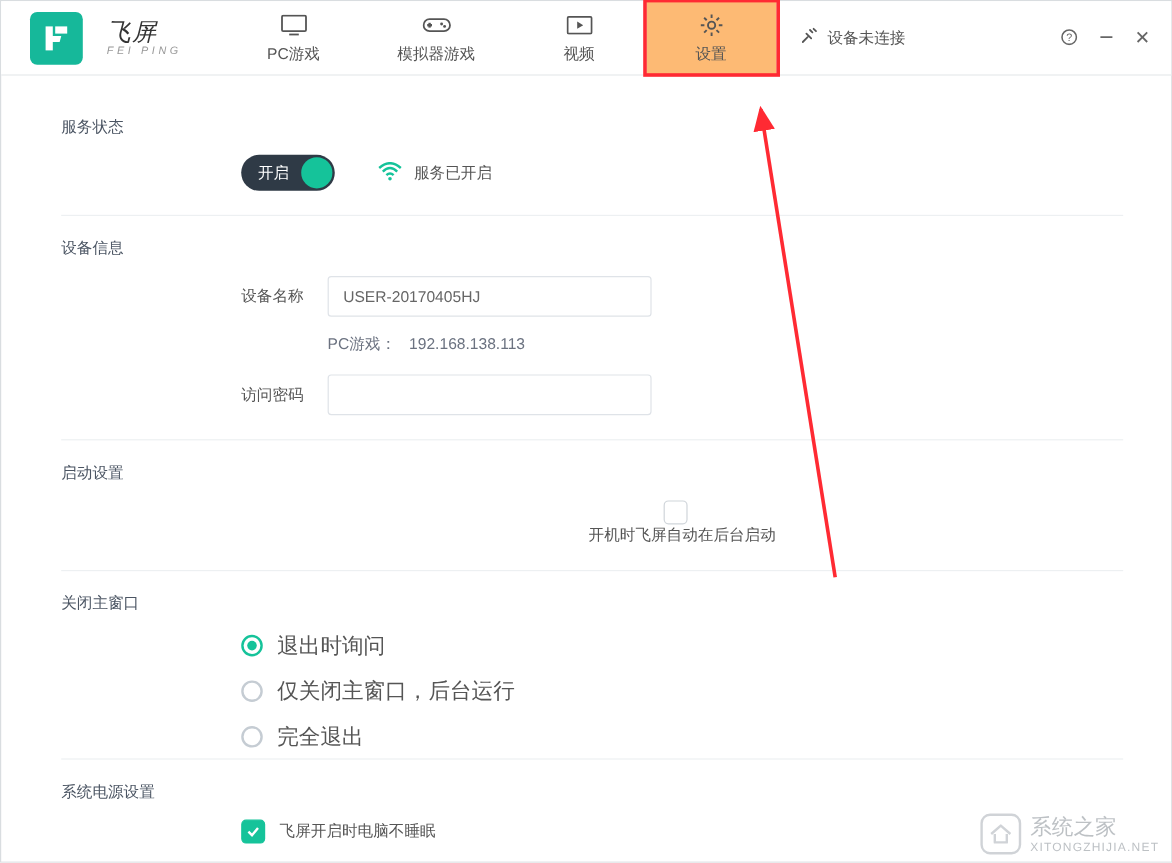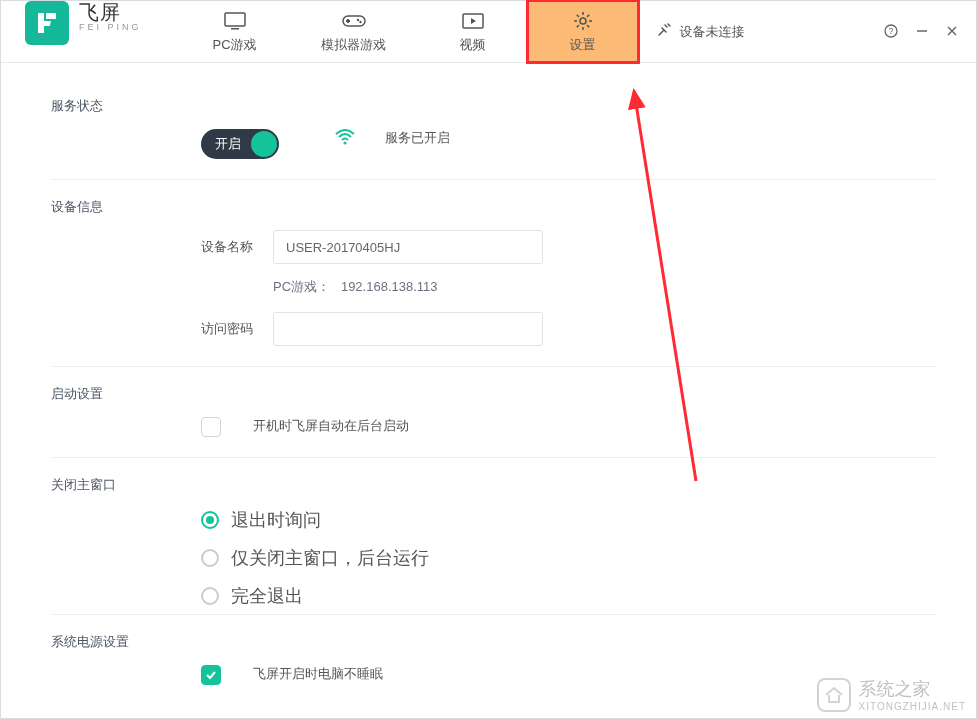--- a/index.html
+++ b/index.html
@@ -20,22 +20,24 @@
   }
   .titlebar {
     height: 62px;
     display: flex;
     align-items: stretch;
     border-bottom: 1px solid #e6e9ec;
     background: #fff;
   }
   .logo-area {
     display: flex;
+    align-items: center;
     padding: 0 18px 0 24px;
-    gap: 10px;
+    gap: 20px;
+    font-style: italic;
   }
   .logo-box {
     width: 44px;
     height: 44px;
     background: #16b89a;
     border-radius: 6px;
     display: flex;
     align-items: center;
     justify-content: center;
     color: #fff;
@@ -98,26 +100,25 @@
   }
   .section-title {
     font-size:13px;
     color:#4b5563;
     margin: 18px 0 14px 0;
     font-weight:500;
   }
   .section-title.first { margin-top:4px; }
   .row {
     display:flex;
-    align-items:flex-start;
+    align-items:center;
     margin-left:150px;
     font-size:13px;
     color:#555;
     margin-bottom:14px;
-    gap:20px;
   }
   .divider {
     border:none;
     border-top:1px solid #edf0f2;
     margin:0;
   }
   
   .toggle {
     width:78px;
     height:30px;
@@ -370,21 +371,21 @@
       &nbsp;
       <span>192.168.138.113</span>
     </div>
     <div class="form-row" style="margin-bottom:20px;">
       <span class="form-label">访问密码</span>
       <input class="text-input" type="password" value="" style="">
     </div>
     <hr class="divider">
 
     <div class="section-title">启动设置</div>
-    <div class="row" style="margin-bottom:20px;">
+    <div class="row" style="margin-bottom:20px;flex-direction:column;">
       <span class="checkbox"></span>
       <span>开机时飞屏自动在后台启动</span>
     </div>
     <hr class="divider">
 
     <div class="section-title">关闭主窗口</div>
     <div class="radio-row">
       <span class="radio checked"></span>
       <span>退出时询问</span>
     </div>

